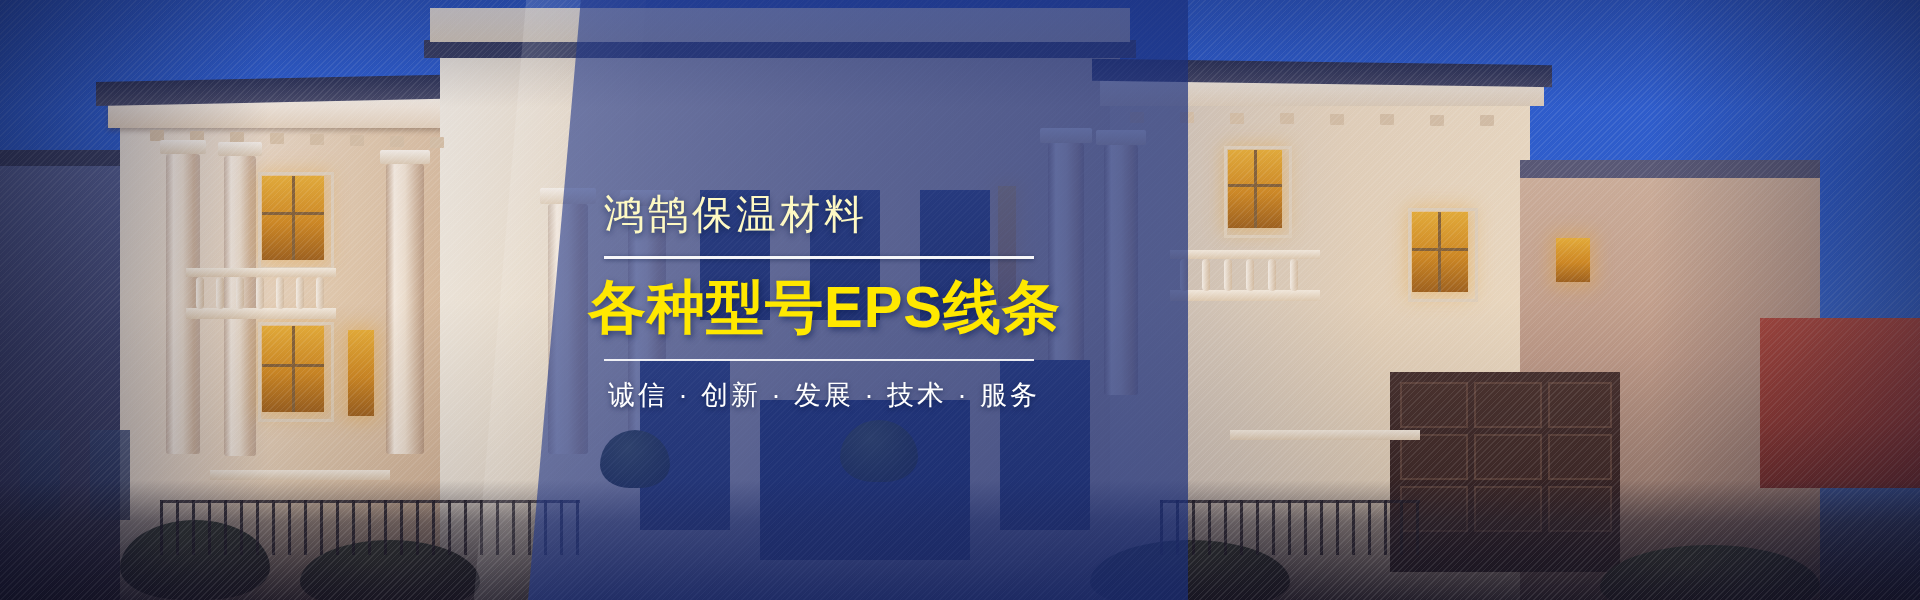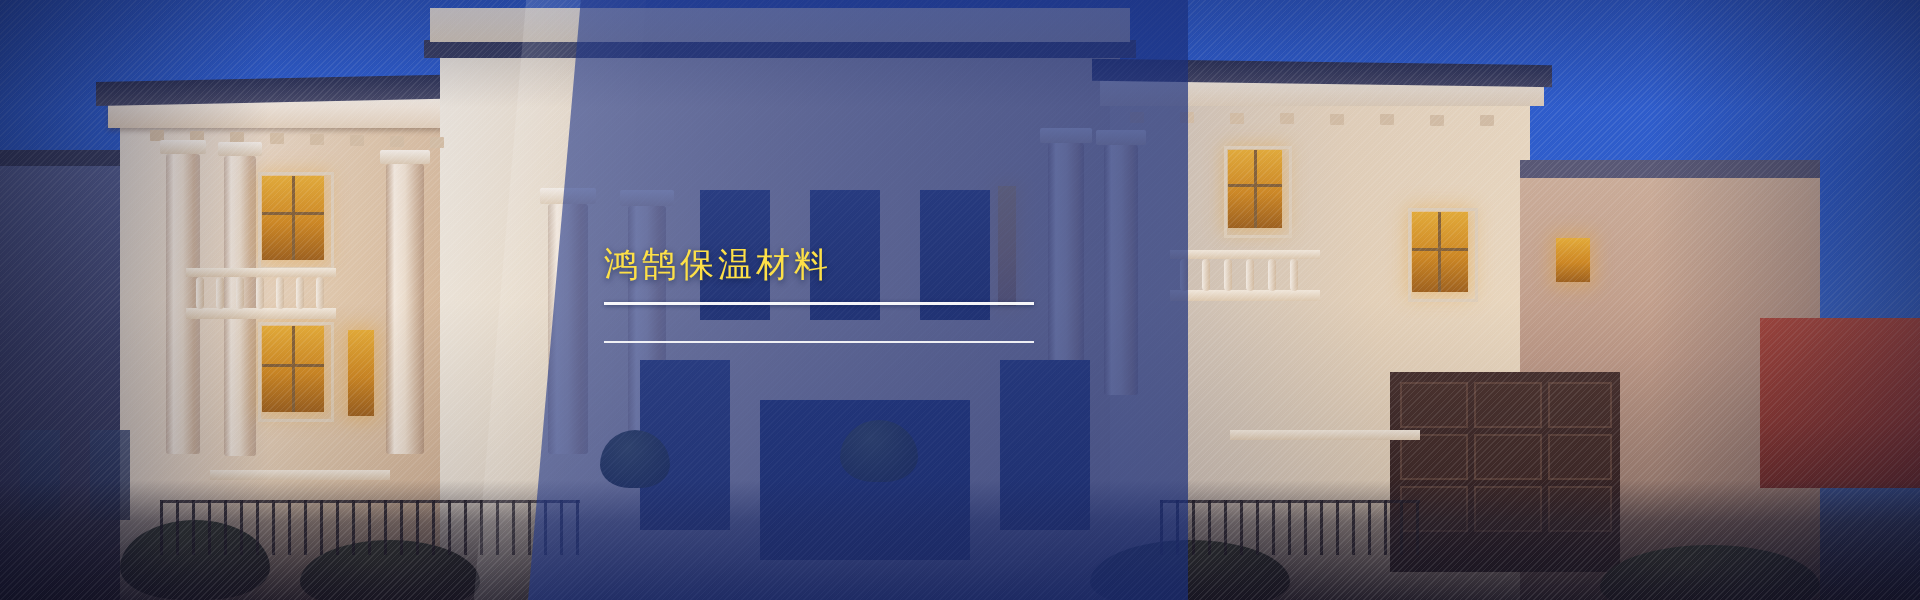--- a/index.html
+++ b/index.html
@@ -182,22 +182,22 @@
   }
 
   
   #copy{
     position:absolute;left:528px;top:0;width:660px;height:600px;
     display:flex;flex-direction:column;justify-content:center;
     align-items:flex-start;
     padding-left:52px;box-sizing:border-box;
   }
   #brand{
-    color:#fde047;
-    font-size:34px;
+    color:#fef9c3;
+    font-size:40px;
     letter-spacing:4px;
     font-weight:400;
     text-shadow:0 2px 6px rgba(0,20,60,.65);
     margin:0 0 14px 24px;
   }
   #rule{
     width:430px;height:3px;background:#ffffff;opacity:.95;
     margin:0 0 16px 24px;
     box-shadow:0 1px 4px rgba(0,20,60,.5);
   }
@@ -394,19 +394,21 @@
   <div class="layer" id="vignette"></div>
 
   <div id="panel-beam"></div>
   <div id="panel"></div>
 
   <div id="copy">
     <div id="brand">鸿鹄保温材料</div>
 
     <div id="rule"></div>
 
+    <div class="headline" id="h1">各种型号EPS线条</div>
 
 
     <div id="rule2"></div>
 
+    <div id="tagline">诚信 · 创新 · 发展 · 技术 · 服务</div>
   </div>
 
 </div>
 
 </body></html>

